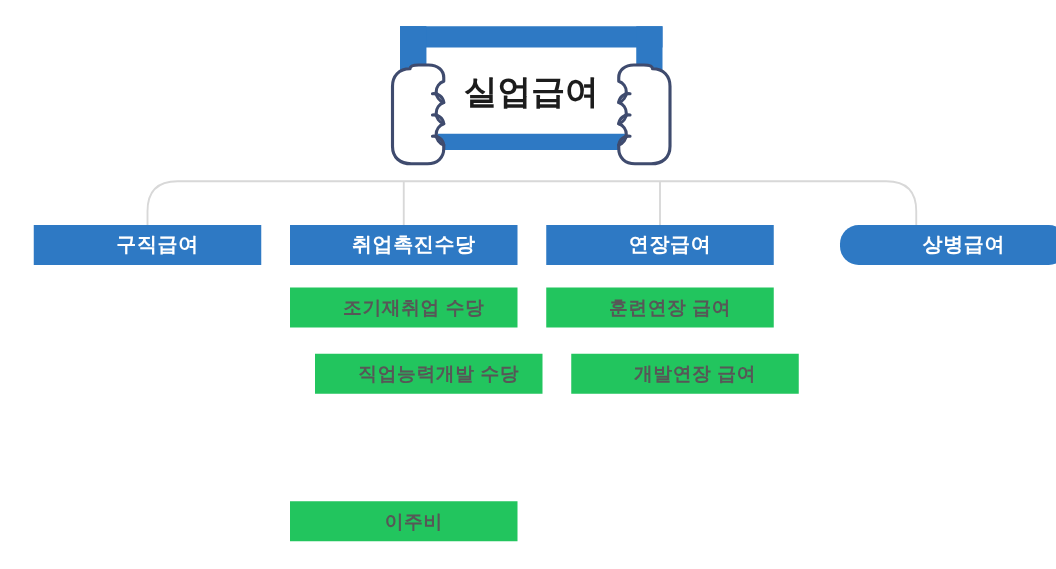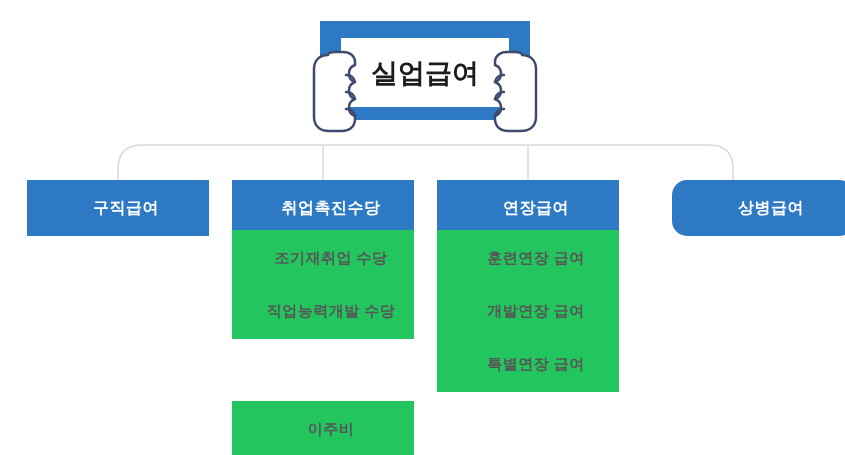--- a/index.html
+++ b/index.html
@@ -1,31 +1,31 @@
 <!DOCTYPE html>
 <html><head>
 <meta charset="utf-8">
 <style>
   html,body{margin:0;padding:0;background:#ffffff;font-family:"Liberation Sans","DejaVu Sans",sans-serif;}
   .canvas{position:relative;width:845px;height:455px;background:#ffffff;overflow:hidden;}
   .connectors{position:absolute;left:0;top:0;width:845px;height:455px;}
   .banner{position:absolute;left:310px;top:12px;width:230px;height:124px;}
   .banner svg{display:block;width:100%;height:100%;}
   .banner text{font-family:"Liberation Sans","DejaVu Sans",sans-serif;font-weight:bold;font-size:27px;fill:#1c1c1c;}
-  .node{position:absolute;width:182px;height:56px;display:flex;align-items:center;justify-content:center;
+  .node{position:absolute;width:182px;height:32px;display:flex;align-items:center;justify-content:center;
         font-weight:bold;box-sizing:border-box;letter-spacing:0.5px;padding-left:16px;}
   .node.blue{background:#2e79c4;color:#ffffff;font-size:16px;top:180px;}
   .node.gray{background:#22c55e;color:#575757;font-size:15px;}
   .col2{left:232px;}
   .col3{left:437px;}
   .blue.b1{left:27px;}
   .blue.b2{left:232px;}
   .blue.b3{left:437px;text-align:right;}
   .blue.b4{left:672px;border-radius:15px;}
-  .r1{top:230px;} .r2{top:283px;} .r3{top:336px;} .r4{top:401px;}
+  .r1{top:230px;} .r2{top:283px;margin-left:20px;} .r3{top:336px;} .r4{top:401px;}
 </style>
 </head>
 <body>
 
 <div class="canvas">
 
   <svg class="connectors" viewBox="0 0 845 455" xmlns="http://www.w3.org/2000/svg">
     <g fill="none" stroke="#d8d8d8" stroke-width="1.5">
       <path d="M118,180 L118,169 Q118,145 142,145 L709,145 Q733,145 733,169 L733,180"></path>
       <line x1="323" y1="145" x2="323" y2="180"></line>
@@ -62,15 +62,14 @@
   <div class="node blue b2">취업촉진수당</div>
   <div class="node blue b3">연장급여</div>
   <div class="node blue b4">상병급여</div>
 
   <div class="node gray col2 r1">조기재취업 수당</div>
   <div class="node gray col2 r2">직업능력개발 수당</div>
   <div class="node gray col2 r4">이주비</div>
 
   <div class="node gray col3 r1">훈련연장 급여</div>
   <div class="node gray col3 r2">개발연장 급여</div>
-  <div class="node gray col3 r3">특별연장 급여</div>
 
 </div>
 
 </body></html>

